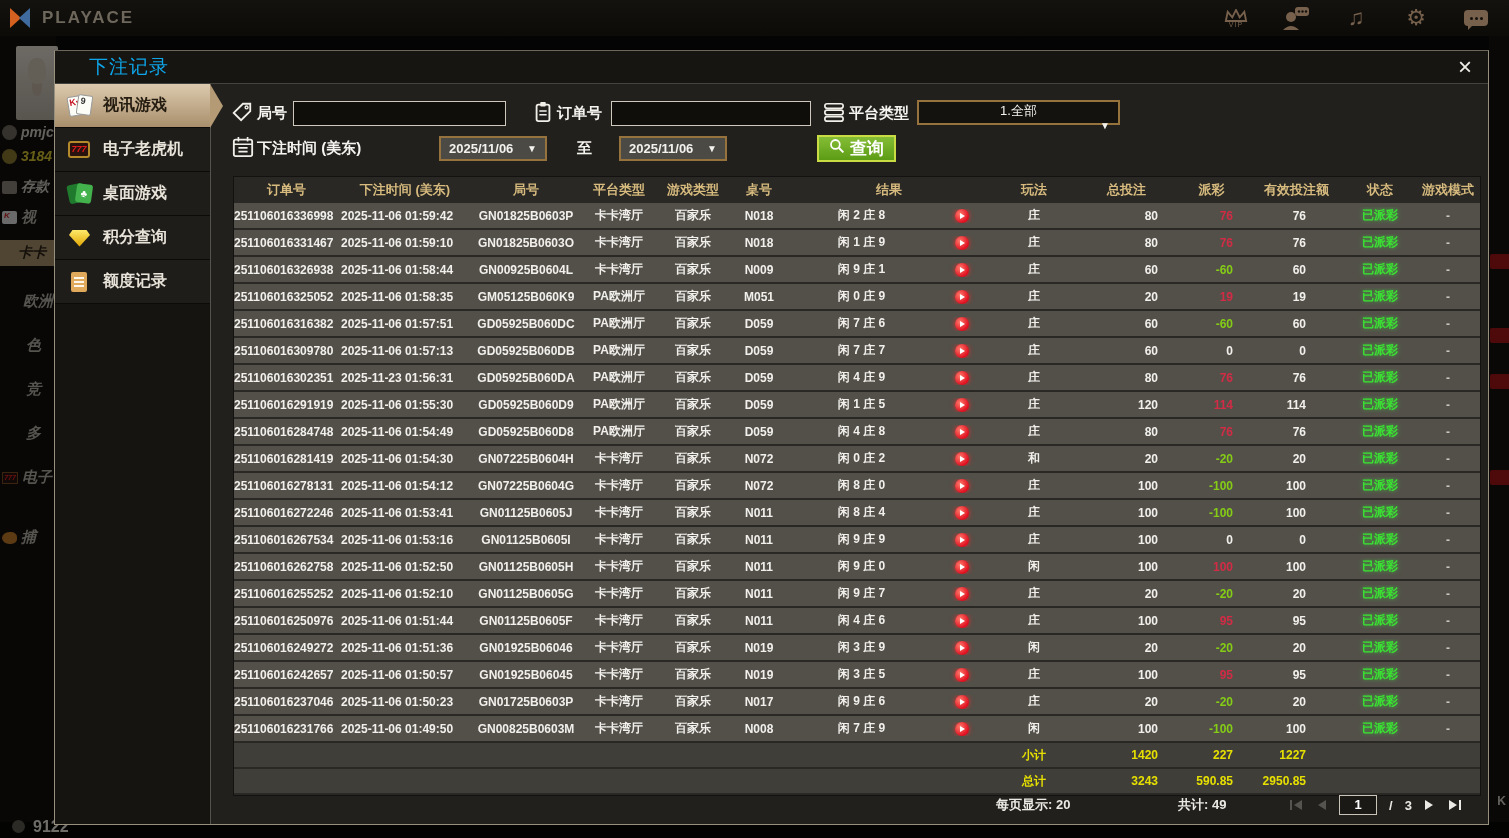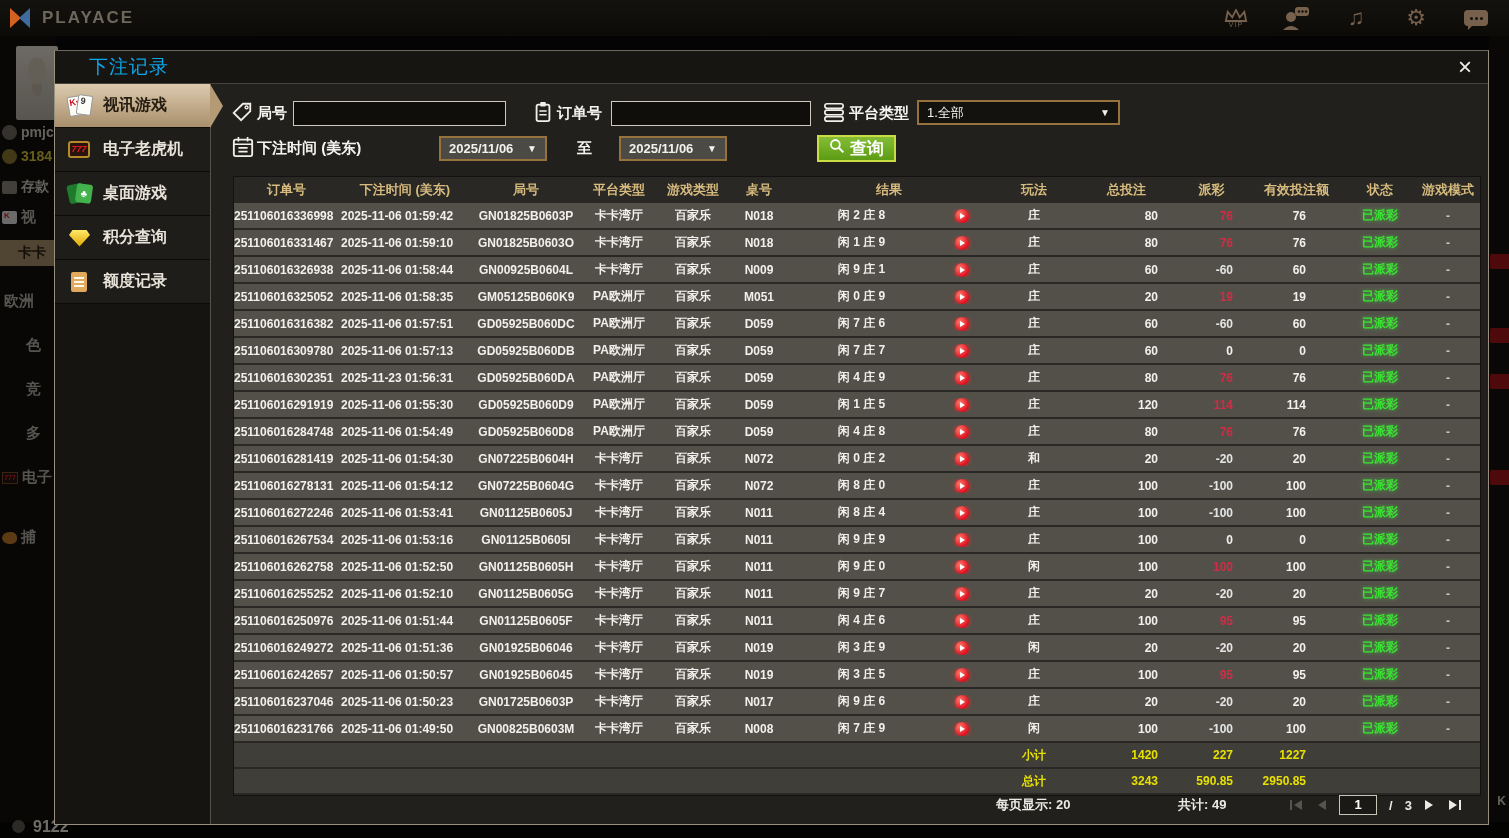--- a/index.html
+++ b/index.html
@@ -25,21 +25,21 @@
   .bubble { width:24px; height:16px; background:#77614c; border-radius:4px; position:relative;
     display:flex; align-items:center; justify-content:center; gap:2px; }
   .bubble i { width:3px; height:3px; border-radius:50%; background:#14110d; }
   .bubble:after { content:""; position:absolute; left:4px; bottom:-4px; border:4px solid transparent; border-top-color:#77614c; border-left-color:#77614c; }
 
   
   .bgpage { position:absolute; inset:36px 0 0 0; z-index:1; }
   .bg-left { position:absolute; left:0; top:0; width:56px; height:802px; background:#11100e; }
   .bg-avatar { position:absolute; left:16px; top:10px; width:42px; height:74px; background:linear-gradient(#e4ddd2,#b9b2a6); border-radius:2px; }
   .bg-avatar:after { content:""; position:absolute; left:12px; top:12px; width:18px; height:26px; border-radius:45%; background:#cfc4b4; box-shadow:0 16px 0 -4px #c3b7a6; }
-  .bg-row { position:absolute; left:2px; display:flex; align-items:center; gap:4px; color:#cfcac0; font-weight:bold; font-size:14px; white-space:nowrap; }
+  .bg-row { position:absolute; left:2px; display:flex; align-items:center; gap:4px; color:#cfcac0; font-weight:bold; font-size:14px; white-space:nowrap;font-style:italic; }
   .bg-balance { color:#d6c531; }
   .mini-ic { width:15px; height:15px; border-radius:50%; background:#6f6a60; flex:0 0 auto; }
   .mini-sq { width:15px; height:13px; border-radius:2px; background:#8a857a; flex:0 0 auto; }
   .bg-hl { left:0; width:56px; height:26px; background:#a8916c; color:#2a2114; padding-left:18px; }
   .bg-item { color:#b5b0a6; font-size:15px; }
   .mini-777 { width:16px; height:12px; background:#241311; border:1px solid #7a4a20; color:#d22; font-size:7px; font-weight:bold; line-height:10px; text-align:center; flex:0 0 auto; }
   .mini-fish { width:15px; height:12px; border-radius:50% 40% 40% 50%; background:#c07a2a; flex:0 0 auto; }
   .mini-cards { width:15px; height:13px; background:#ddd; border-radius:2px; position:relative; flex:0 0 auto; }
   .mini-cards:after { content:"K"; position:absolute; left:2px; top:0; font-size:8px; color:#c22; font-weight:bold; }
   .bg-bottom { position:absolute; left:0; top:786px; width:100%; height:16px; background:#070706; color:#e7e3da; }
@@ -91,21 +91,21 @@
   .grid14 { display:grid; grid-template-columns:105px 132px 110px 76px 72px 60px 145px 55px 90px 95px 75px 95px 72px 1fr; align-items:center; }
   .thead { height:26px; color:#d6ba7e; font-weight:bold; font-size:13px; }
   .thead > div { text-align:center; }
   .trow { height:25px; margin-bottom:2px; background:#535049; color:#f2f0ec; font-size:12px; font-weight:bold; }
   .trow > div { text-align:center; overflow:hidden; white-space:nowrap; }
   .c-order { text-align:left !important; padding-left:0; }
   .c-time  { text-align:left !important; padding-left:2px; }
   .c-num   { text-align:right !important; padding-right:16px; }
   .c-valid { padding-right:38px !important; }
   .pay-red { color:#d22b45; }
-  .pay-green { color:#e5e5e5; }
+  .pay-green { color:#84cc16; }
   .c-status { color:#3ae432; text-shadow:0 0 5px rgba(60,255,60,.55); }
   .c-mode { color:#c9c6c0; }
   .playbtn { width:14px; height:14px; margin:0 auto; border-radius:50%; background:radial-gradient(circle at 35% 35%, #ff7a6b, #e00e1f 70%); box-shadow:0 0 5px rgba(255,40,40,.8); position:relative; cursor:pointer; }
   .playbtn:after { content:""; position:absolute; left:5px; top:4px; border-left:5px solid #fff; border-top:3px solid transparent; border-bottom:3px solid transparent; }
   .total-row { background:#403e39; color:#e6e000; height:24px; }
   .total-row > div { color:#e6e000; }
 
   
   .pagebar { position:absolute; left:22px; right:22px; top:704px; height:34px; display:flex; align-items:center; color:#eceae4; font-size:13px; font-weight:bold; }
   .pp { position:absolute; left:763px; }
@@ -176,21 +176,21 @@
           <span class="mini-sq"></span>
           <span>存款</span>
         </div>
       <div class="bg-row bg-item" style="top:172px;">
           <span class="mini-cards"></span>
           <span>视</span>
         </div>
       <div class="bg-row bg-hl" style="top:204px;">
           <span>卡卡</span>
         </div>
-      <div class="bg-row bg-item" style="top:256px; left:4px;">
+      <div class="bg-row bg-item" style="top:256px; left:23px;">
           <span>欧洲</span>
         </div>
       <div class="bg-row bg-item" style="top:300px; left:26px;">
           <span>色</span>
         </div>
       <div class="bg-row bg-item" style="top:344px; left:26px;">
           <span>竞</span>
         </div>
       <div class="bg-row bg-item" style="top:388px; left:26px;">
           <span>多</span>
@@ -282,21 +282,21 @@
       <input class="tinput" style="left: 400px; top: 17px; width: 200px;" value="">
 
       <span class="ficon" style="left:612px; top:17px;">
         <svg width="22" height="22" viewBox="0 0 24 24">
             <rect x="2" y="3" width="20" height="5" rx="2.5" fill="none" stroke="#f2efe9" stroke-width="1.8"></rect>
             <rect x="2" y="10" width="20" height="5" rx="2.5" fill="none" stroke="#f2efe9" stroke-width="1.8"></rect>
             <rect x="2" y="17" width="20" height="5" rx="2.5" fill="none" stroke="#f2efe9" stroke-width="1.8"></rect>
           </svg>
       </span>
       <span class="flabel" style="left:638px; top:20px;">平台类型</span>
-      <div class="dropdown" style="left:706px; top:16px; width:203px;">
+      <div class="dropdown" style="left:706px; top:16px; width:203px;flex-direction:column;">
         <span>1.全部</span>
         <span class="arr">▼</span>
       </div>
 
       <span class="ficon" style="left:21px; top:52px;">
         <svg width="22" height="22" viewBox="0 0 24 24">
             <rect x="2" y="4" width="20" height="18" rx="2" fill="none" stroke="#f2efe9" stroke-width="2"></rect>
             <path d="M7 1 v5 M17 1 v5 M2 9 h20 M7 13 h10 M7 17 h10" stroke="#f2efe9" stroke-width="1.8"></path>
           </svg>
       </span>

